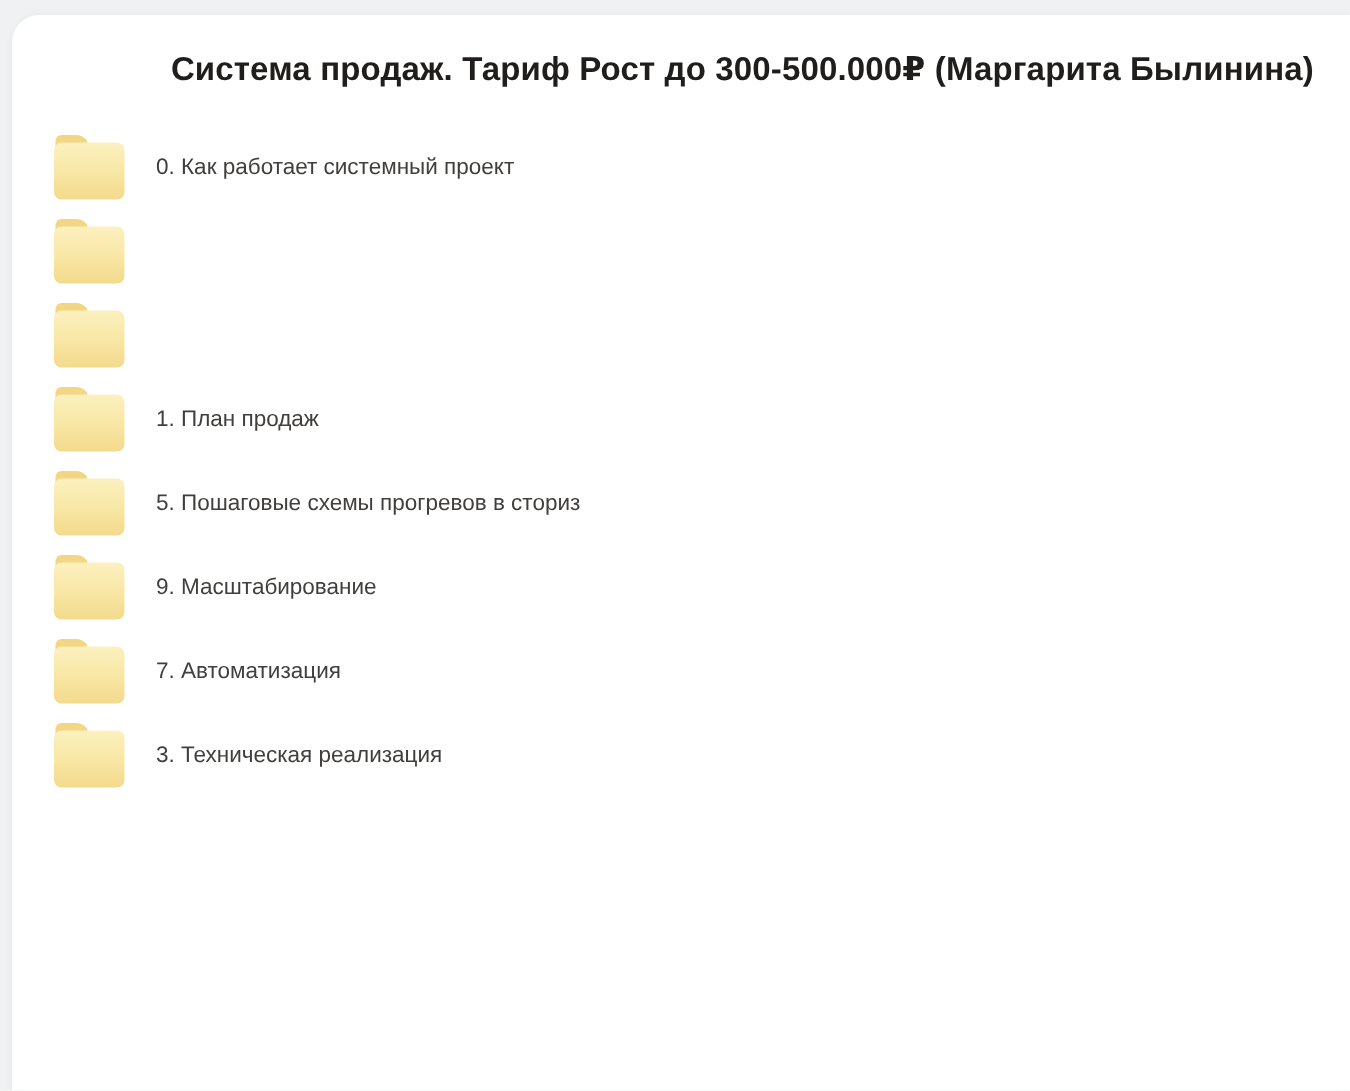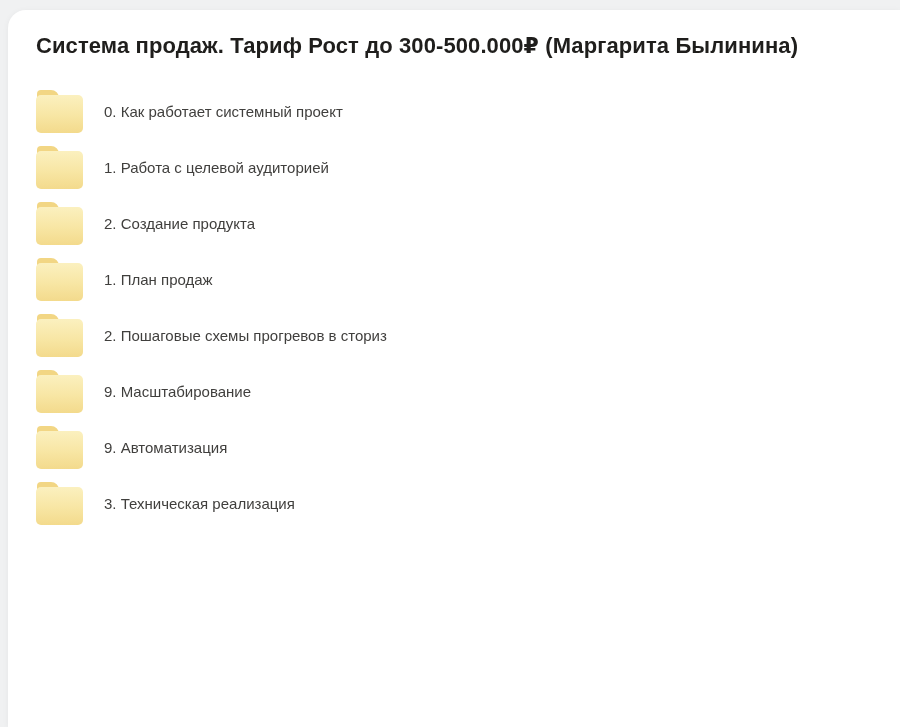--- a/index.html
+++ b/index.html
@@ -19,20 +19,21 @@
     font-family: "Liberation Sans", "DejaVu Sans", sans-serif;
     background: var(--page-bg);
   }
   .card {
     position: absolute;
     left: 8px; top: 10px; right: 0; bottom: 0;
     background: var(--card-bg);
     border-radius: 18px 0 0 0;
     box-shadow: 0 1px 6px rgba(0,0,0,0.05);
     padding: 22px 24px 0 28px;
+    text-align: right;
   }
   .title {
     font-size: 22px;
     line-height: 28px;
     font-weight: 700;
     color: var(--title-color);
     letter-spacing: 0.1px;
   }
   .list {
     margin-top: 24px;
@@ -81,56 +82,54 @@
           <span class="tab"></span>
           <span class="body"></span>
         </span>
         <span class="label">0. Как работает системный проект</span>
       </div>
       <div class="row">
         <span class="folder">
           <span class="tab"></span>
           <span class="body"></span>
         </span>
-        <span class="label">1. Работа с целевой аудиторией</span>
       </div>
       <div class="row">
         <span class="folder">
           <span class="tab"></span>
           <span class="body"></span>
         </span>
-        <span class="label">2. Создание продукта</span>
       </div>
       <div class="row">
         <span class="folder">
           <span class="tab"></span>
           <span class="body"></span>
         </span>
         <span class="label">1. План продаж</span>
       </div>
       <div class="row">
         <span class="folder">
           <span class="tab"></span>
           <span class="body"></span>
         </span>
-        <span class="label">2. Пошаговые схемы прогревов в сториз</span>
+        <span class="label">5. Пошаговые схемы прогревов в сториз</span>
       </div>
       <div class="row">
         <span class="folder">
           <span class="tab"></span>
           <span class="body"></span>
         </span>
         <span class="label">9. Масштабирование</span>
       </div>
       <div class="row">
         <span class="folder">
           <span class="tab"></span>
           <span class="body"></span>
         </span>
-        <span class="label">9. Автоматизация</span>
+        <span class="label">7. Автоматизация</span>
       </div>
       <div class="row">
         <span class="folder">
           <span class="tab"></span>
           <span class="body"></span>
         </span>
         <span class="label">3. Техническая реализация</span>
       </div>
     </div>
 </div>

